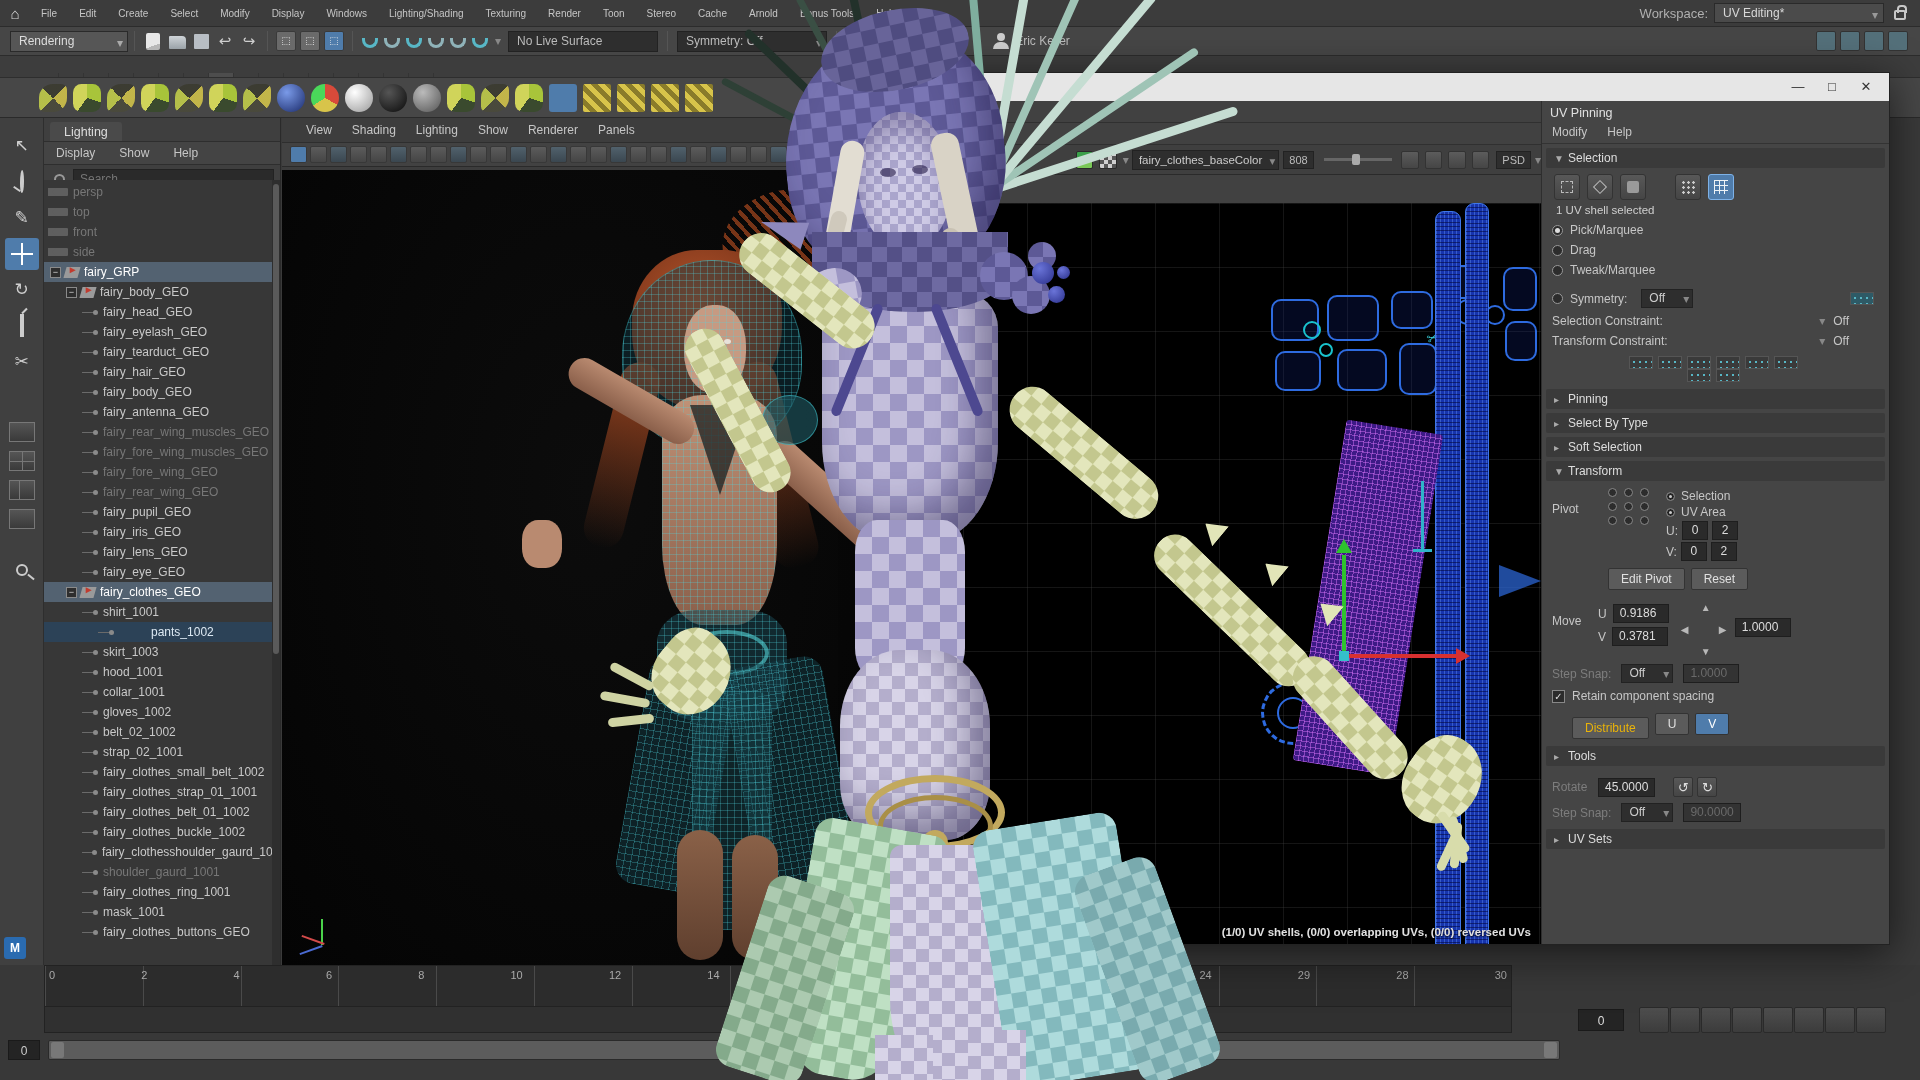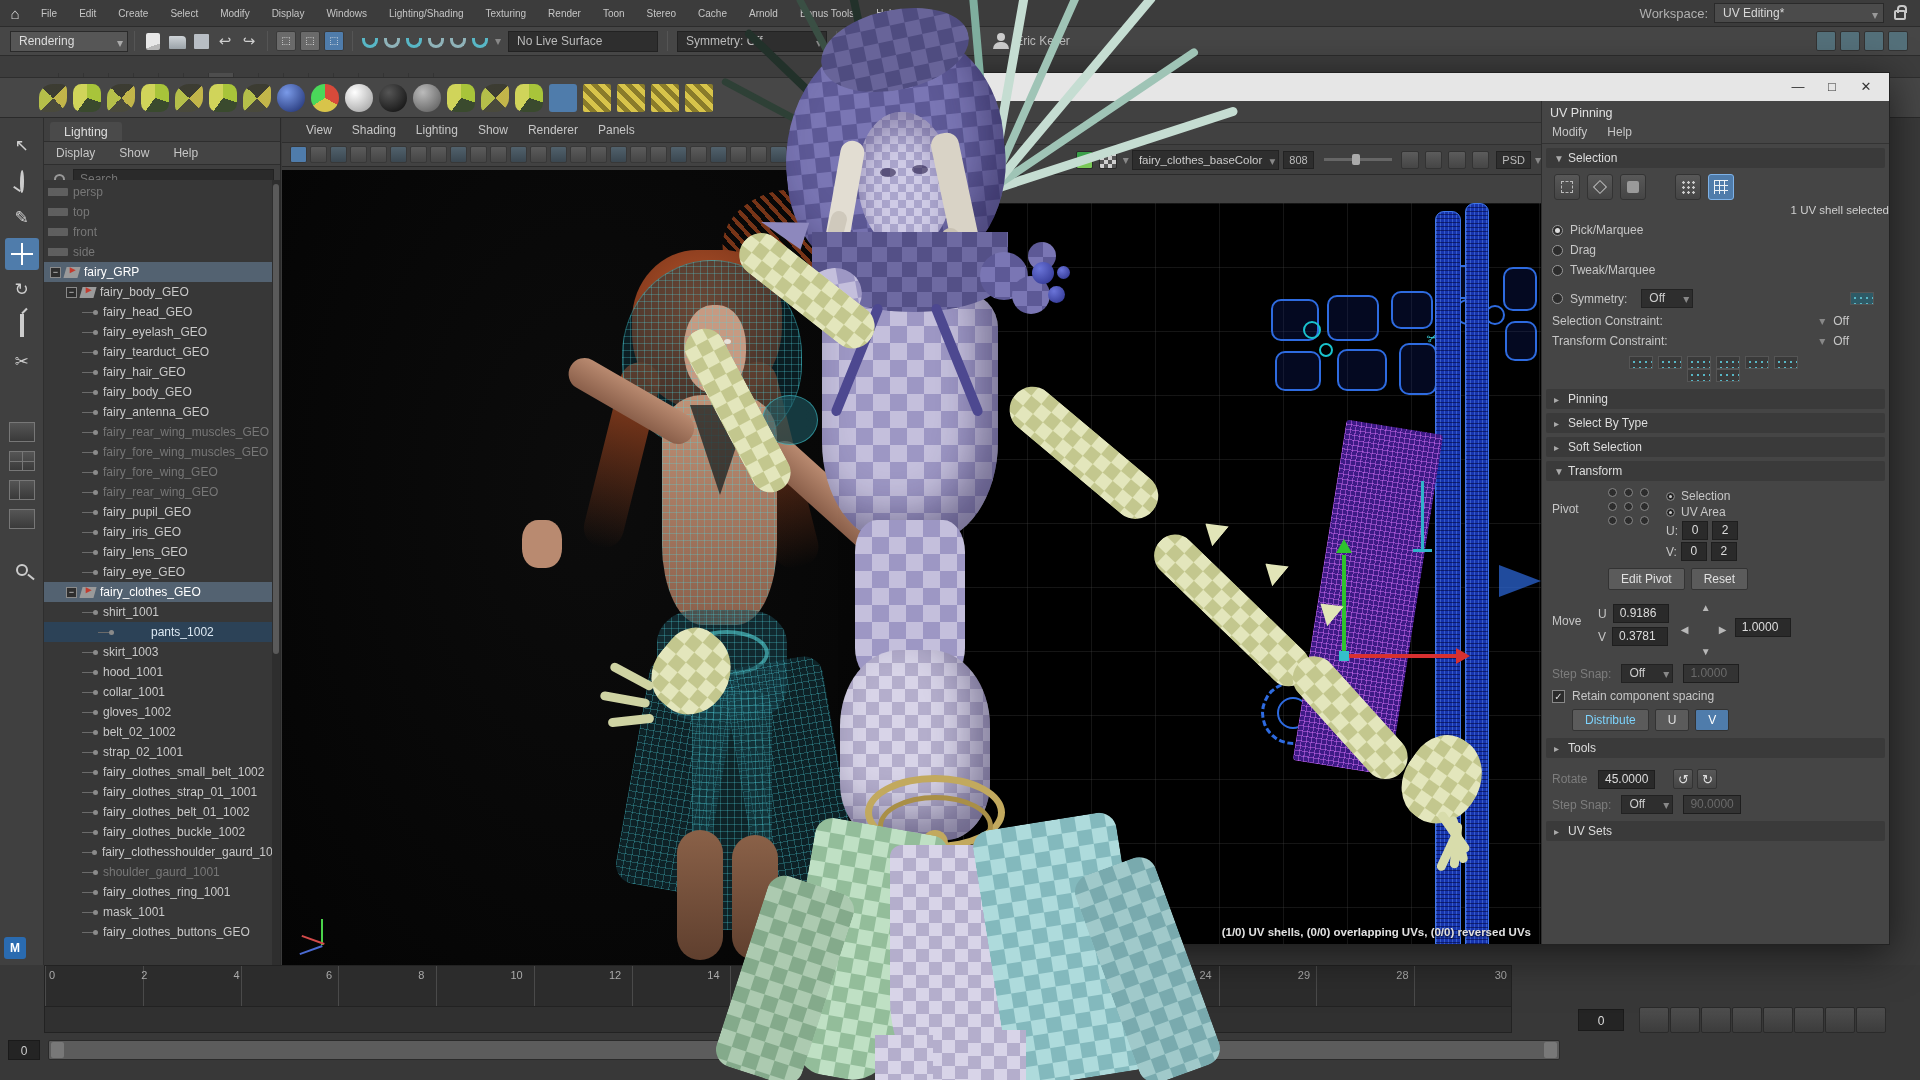--- a/index.html
+++ b/index.html
@@ -182,28 +182,28 @@
 .tkrow { display:flex; align-items:center; padding:3px 10px;}
 .selicons { display:flex; padding:6px 12px 2px;}
 .selico { width:26px; height:26px; margin-right:7px; border:1px solid #333; border-radius:3px; background:linear-gradient(#585858,#454545); position:relative;}
 .selico.i1:after { content:''; position:absolute; inset:6px; border:1px dashed #bbb;}
 .selico.i2:after { content:''; position:absolute; inset:7px; border:1px solid #bbb; transform:rotate(45deg);}
 .selico.i3:after { content:''; position:absolute; inset:6px; background:#9a9a9a; border-radius:2px;}
 .selico.i4:after { content:''; position:absolute; inset:5px; background-image:radial-gradient(#ccc 1px,transparent 1.5px); background-size:5px 5px;}
 .selico.gap { margin-left:22px;}
 .selico.active { background:#4f7cab; border-color:#7db2e8;}
 .selico.i5:after { content:''; position:absolute; inset:5px; background-image:linear-gradient(#fff 1px,transparent 1px),linear-gradient(90deg,#fff 1px,transparent 1px); background-size:5px 5px; opacity:.9;}
-.shellstat { text-align:right; color:#cfcfcf; padding:2px 0 4px; font-size:11.5px;}
+.shellstat { color:#cfcfcf; padding:2px 14px 4px; font-size:11.5px;}
 .radio { width:11px; height:11px; border:1px solid #999; border-radius:50%;  background:#2c2c2c; margin-right:7px; position:relative; flex:0 0 auto;}
 .radio.on:after { content:''; position:absolute; inset:2px; border-radius:50%; background:#ddd;}
 .tkdd { background:#2e2e2e; border:1px solid #222; height:19px; line-height:17px; padding:0 16px 0 7px; color:#ccc; position:relative; min-width:52px;}
 .tkdd .car { position:absolute; right:3px; top:1px; color:#888;}
 .tkbtn { background:#5b5b5b; border:1px solid #333; border-radius:2px; color:#e0e0e0; padding:3px 12px; margin-right:6px;}
 .tkbtn.blue { background:#4f7cab; color:#fff;}
-.tkbtn.dim { color:#7dd3fc;}
+.tkbtn.dim { color:#eab308;margin-top:8px;}
 .cvt { width:24px; height:13px; background:#3a3a3a; border:1px solid #555; margin-right:5px;
  background-image:radial-gradient(#58b7c6 1px,transparent 1.4px); background-size:6px 6px; background-position:1px 2px;}
 .field { background:#2a2a2a; border:1px solid #1e1e1e; height:19px; line-height:17px; padding:0 6px; color:#ddd; min-width:56px;}
 .field.tiny { min-width:26px; text-align:center; margin-right:4px;}
 .field.dim { color:#6a6a6a; background:#333;}
 .pivotgrid { display:grid; grid-template-columns:repeat(3,16px); grid-template-rows:repeat(3,14px); margin:0 10px;}
 .pg { width:9px; height:9px; border:1px solid #888; border-radius:50%; background:#2c2c2c;}
 .pg.on { background:#222; box-shadow:inset 0 0 0 2px #222, inset 0 0 0 4px #ccc;}
 .dpad { position:relative; width:58px; height:56px; margin-left:8px; flex:0 0 auto;}
 .dpad span { position:absolute; color:#b8b8b8; font-size:10px;}

